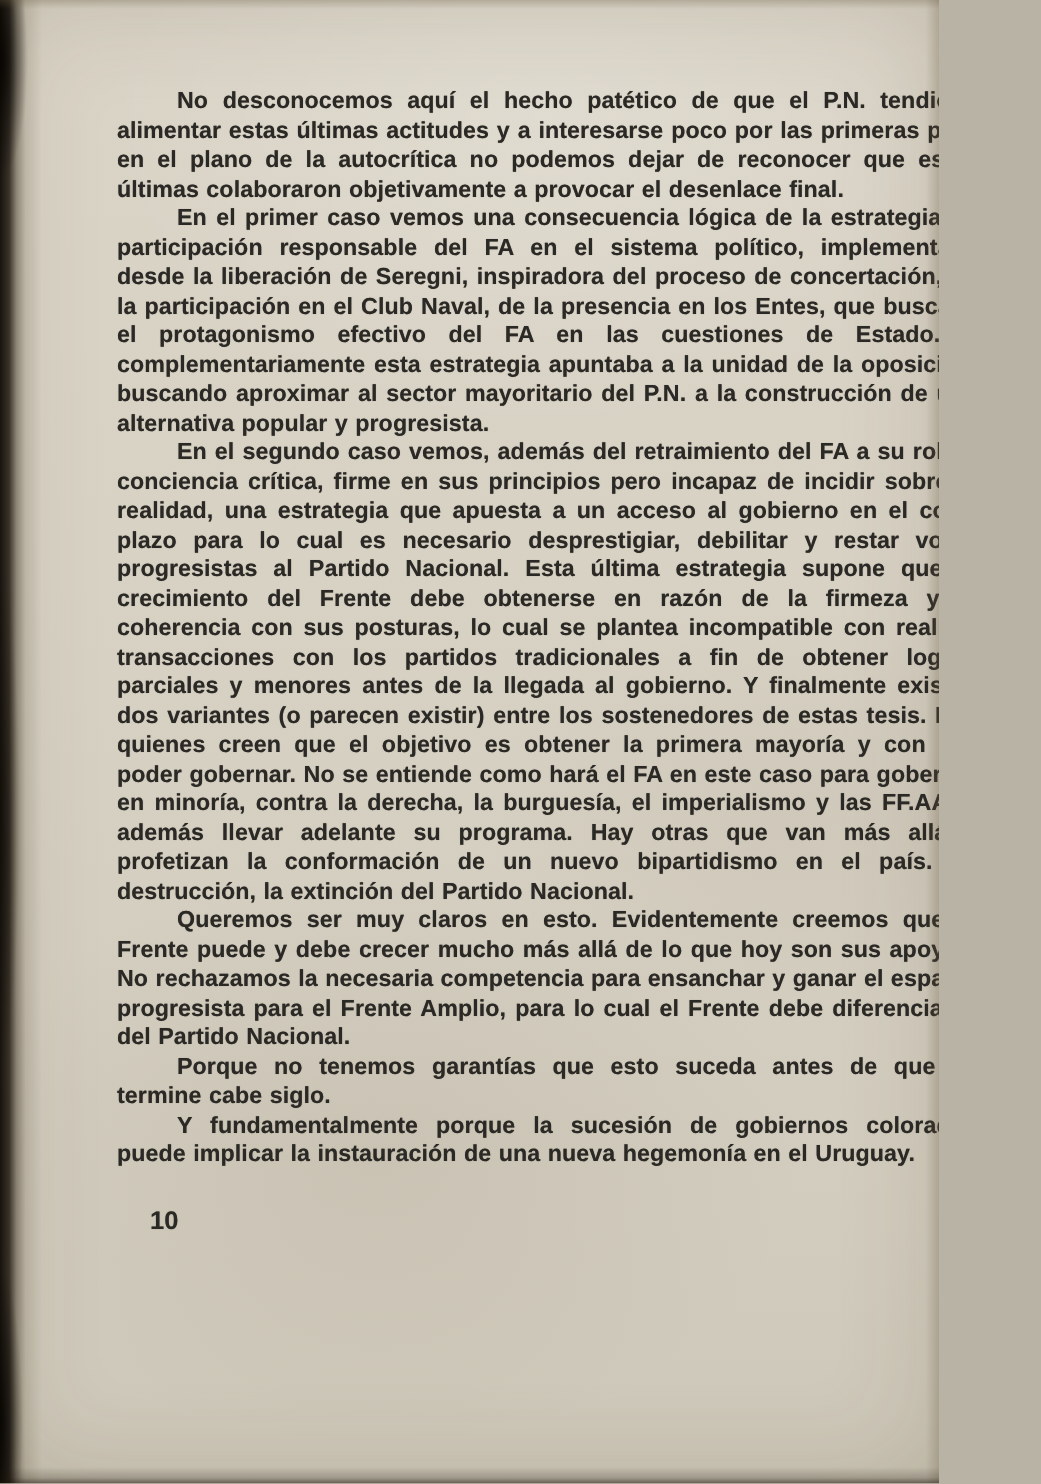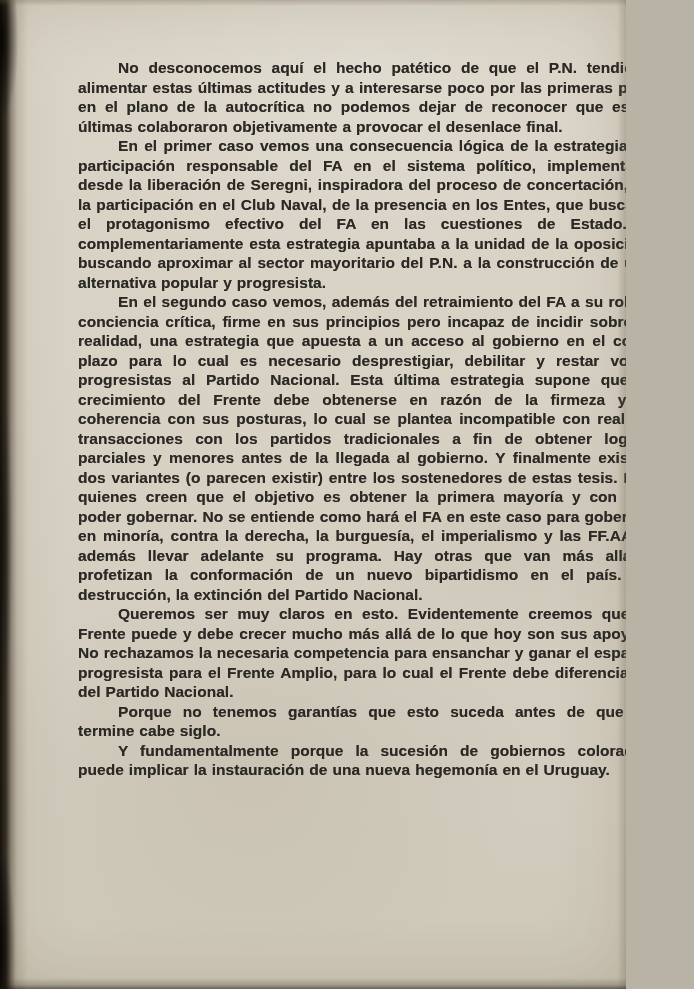--- a/index.html
+++ b/index.html
@@ -85,14 +85,15 @@
   <div class="edge-right"></div>
   <div class="edge-bottom"></div>
 
   <div class="content">
     <p>No desconocemos aquí el hecho patético de que el P.N. tendió a alimentar estas últimas actitudes y a interesarse poco por las primeras pero en el plano de la autocrítica no podemos dejar de reconocer que estas últimas colaboraron objetivamente a provocar el desenlace final.</p>
     <p>En el primer caso vemos una consecuencia lógica de la estrategia de participación responsable del FA en el sistema político, implementada desde la liberación de Seregni, inspiradora del proceso de concertación, de la participación en el Club Naval, de la presencia en los Entes, que buscaba el protagonismo efectivo del FA en las cuestiones de Estado. Y complementariamente esta estrategia apuntaba a la unidad de la oposición, buscando aproximar al sector mayoritario del P.N. a la construcción de una alternativa popular y progresista.</p>
     <p>En el segundo caso vemos, además del retraimiento del FA a su rol de conciencia crítica, firme en sus principios pero incapaz de incidir sobre la realidad, una estrategia que apuesta a un acceso al gobierno en el corto plazo para lo cual es necesario desprestigiar, debilitar y restar votos progresistas al Partido Nacional. Esta última estrategia supone que el crecimiento del Frente debe obtenerse en razón de la firmeza y la coherencia con sus posturas, lo cual se plantea incompatible con realizar transacciones con los partidos tradicionales a fin de obtener logros parciales y menores antes de la llegada al gobierno. Y finalmente existen dos variantes (o parecen existir) entre los sostenedores de estas tesis. Hay quienes creen que el objetivo es obtener la primera mayoría y con ella poder gobernar. No se entiende como hará el FA en este caso para gobernar en minoría, contra la derecha, la burguesía, el imperialismo y las FF.AA. y además llevar adelante su programa. Hay otras que van más allá y profetizan la conformación de un nuevo bipartidismo en el país. La destrucción, la extinción del Partido Nacional.</p>
     <p>Queremos ser muy claros en esto. Evidentemente creemos que el Frente puede y debe crecer mucho más allá de lo que hoy son sus apoyos. No rechazamos la necesaria competencia para ensanchar y ganar el espacio progresista para el Frente Amplio, para lo cual el Frente debe diferenciarse del Partido Nacional.</p>
     <p>Porque no tenemos garantías que esto suceda antes de que se termine cabe siglo.</p>
     <p>Y fundamentalmente porque la sucesión de gobiernos colorados puede implicar la instauración de una nueva hegemonía en el Uruguay.</p>
+    <div class="page-number">10</div>
   </div>
 </div>
 
 </body></html>

